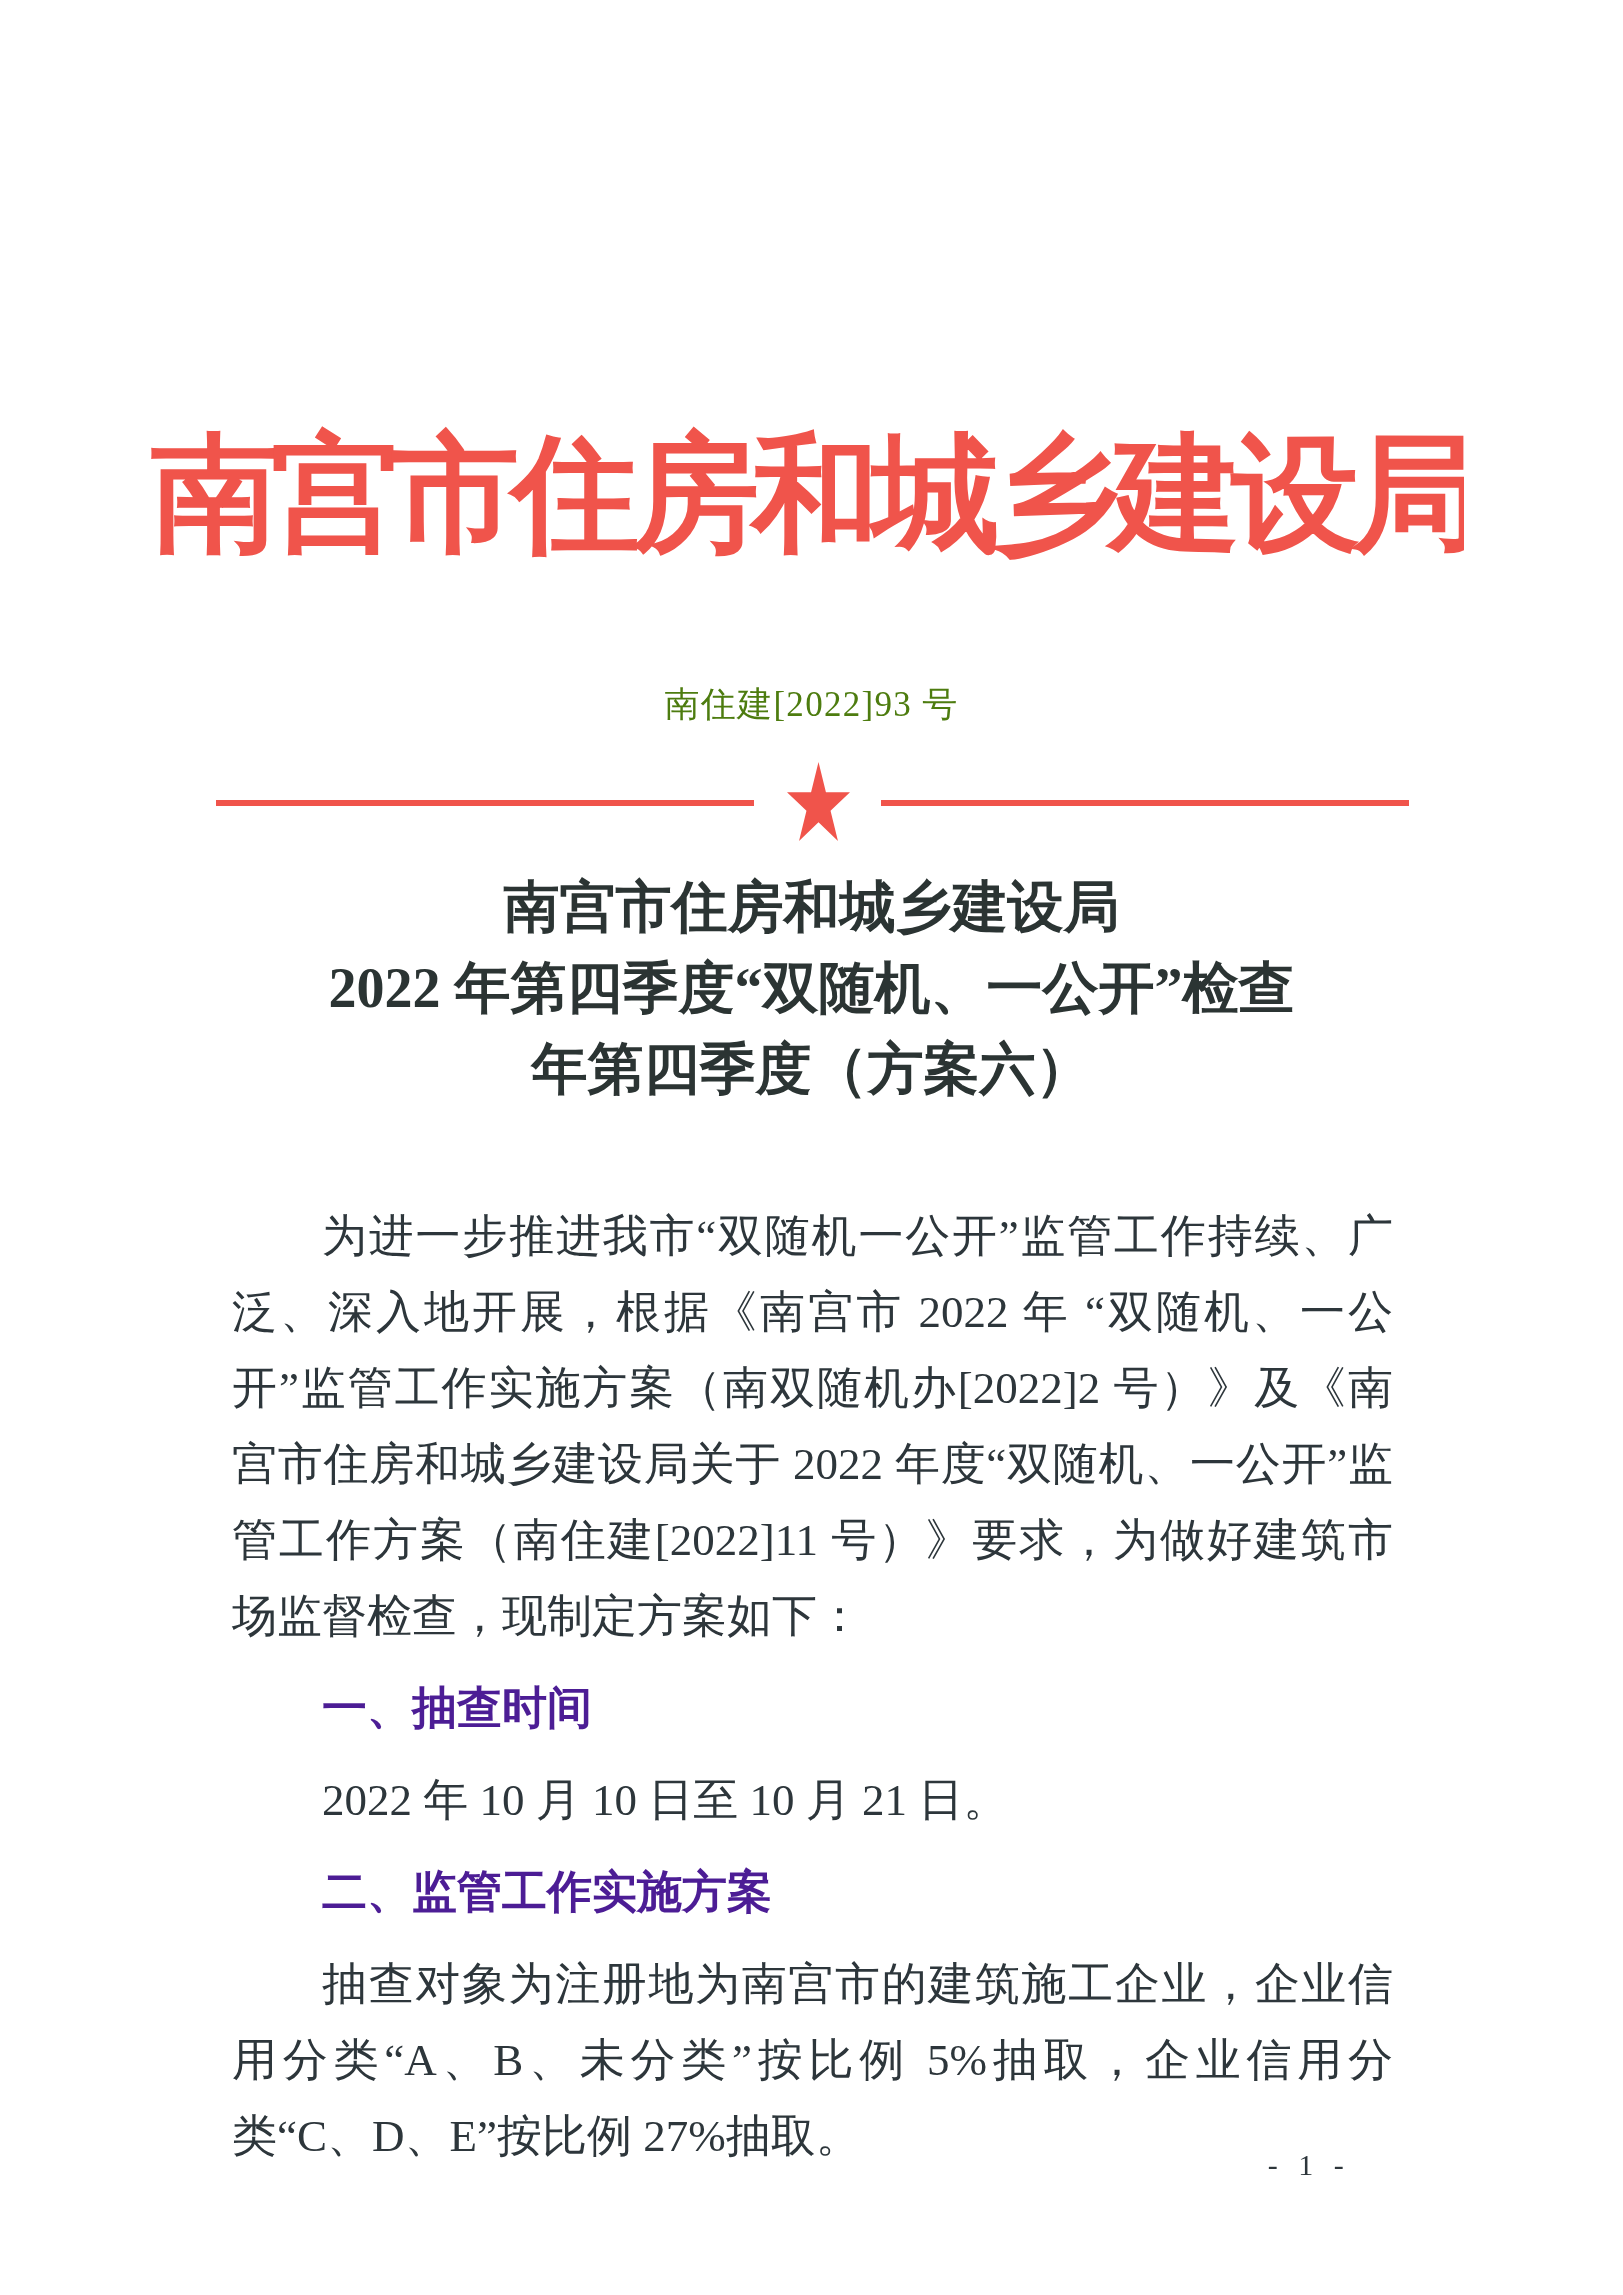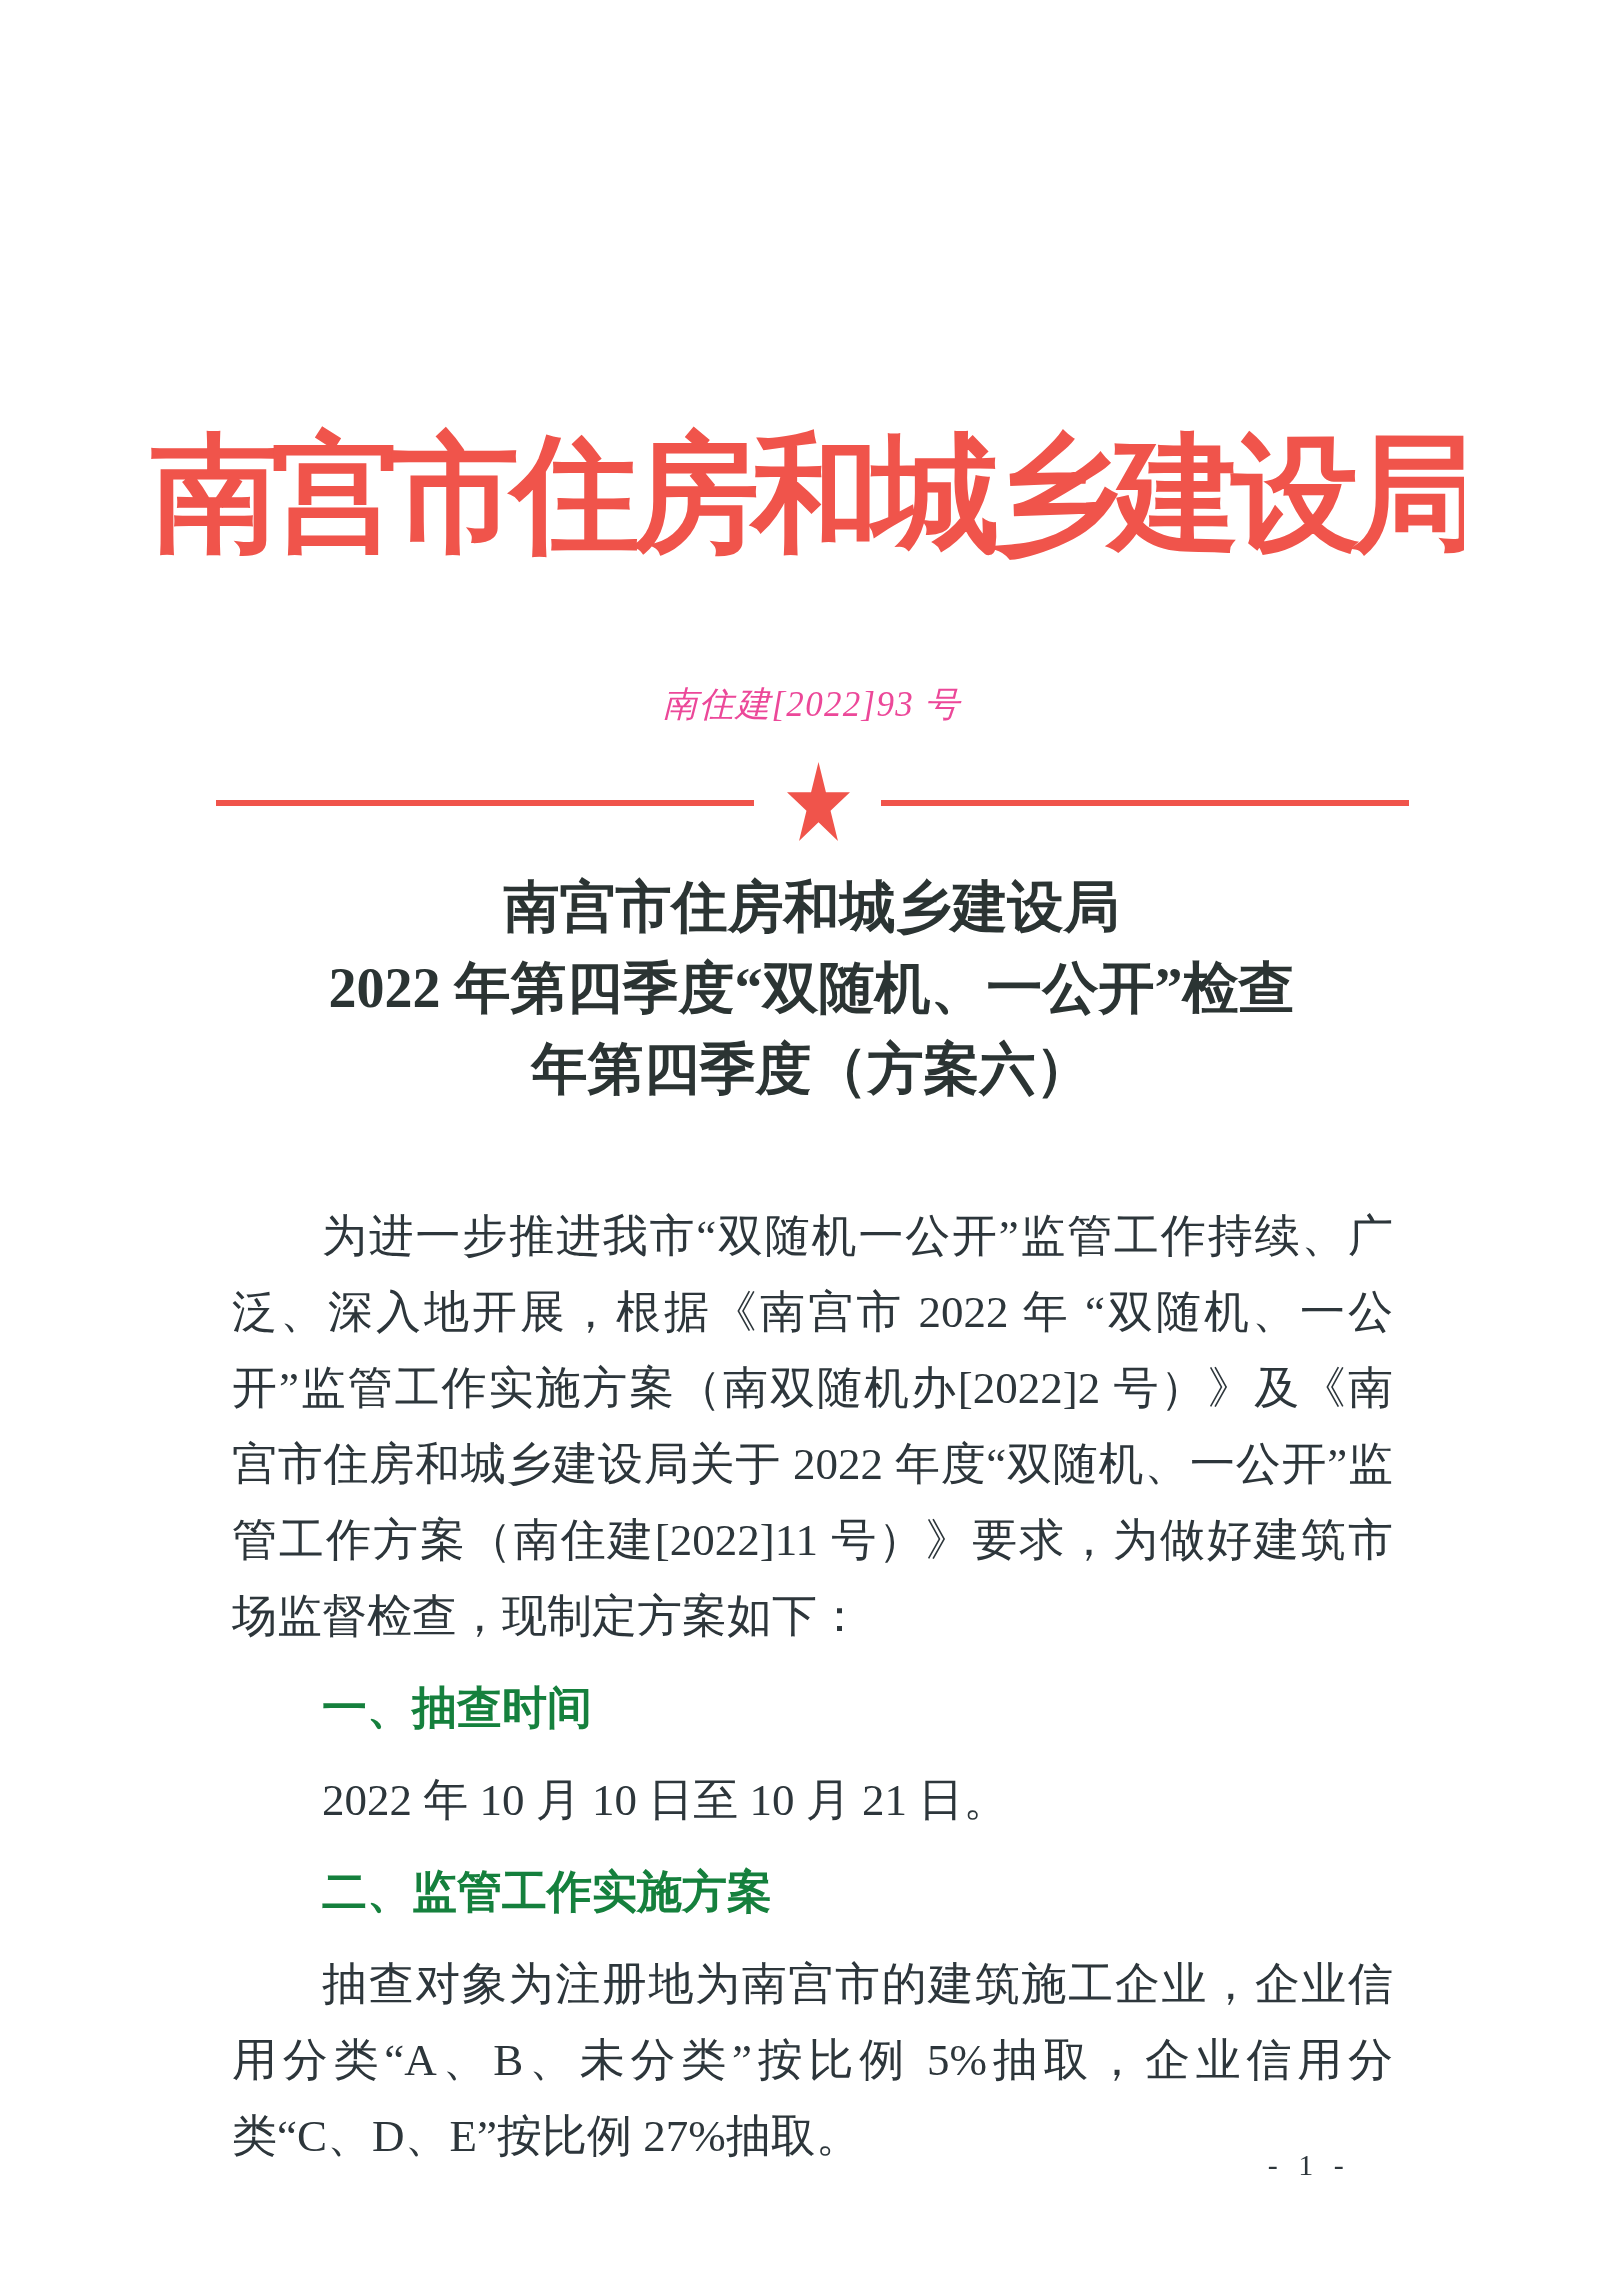--- a/index.html
+++ b/index.html
@@ -30,23 +30,22 @@
     white-space: nowrap;
   }
   .doc-number {
     position: absolute;
     top: 681px;
     left: 0;
     width: 1623px;
     text-align: center;
     font-family: "Liberation Serif", serif;
     font-size: 35px;
-    color: #ec4899;
+    color: #4d7c0f;
     letter-spacing: 1.3px;
-    font-style: italic;
   }
   .rule {
     position: absolute;
     top: 800px;
     height: 5.9px;
     background: #f0544b;
   }
   .rule-left  { left: 216px;  width: 538px; }
   .rule-right { left: 881px; width: 528px; }
   .star {
@@ -82,21 +81,21 @@
     text-justify: inter-ideograph;
   }
   .body-text p {
     margin: 16px;
     padding: 0;
     text-indent: 2em;
   }
   .body-text p.heading {
     font-family: "Liberation Sans", sans-serif;
     font-weight: 700;
-    color: #15803d;
+    color: #4c1d95;
   }
   .page-number {
     position: absolute;
     top: 2148px;
     left: 1211px;
     width: 196px;
     text-align: center;
     font-family: "Liberation Serif", serif;
     font-size: 30px;
     letter-spacing: 6.5px;

